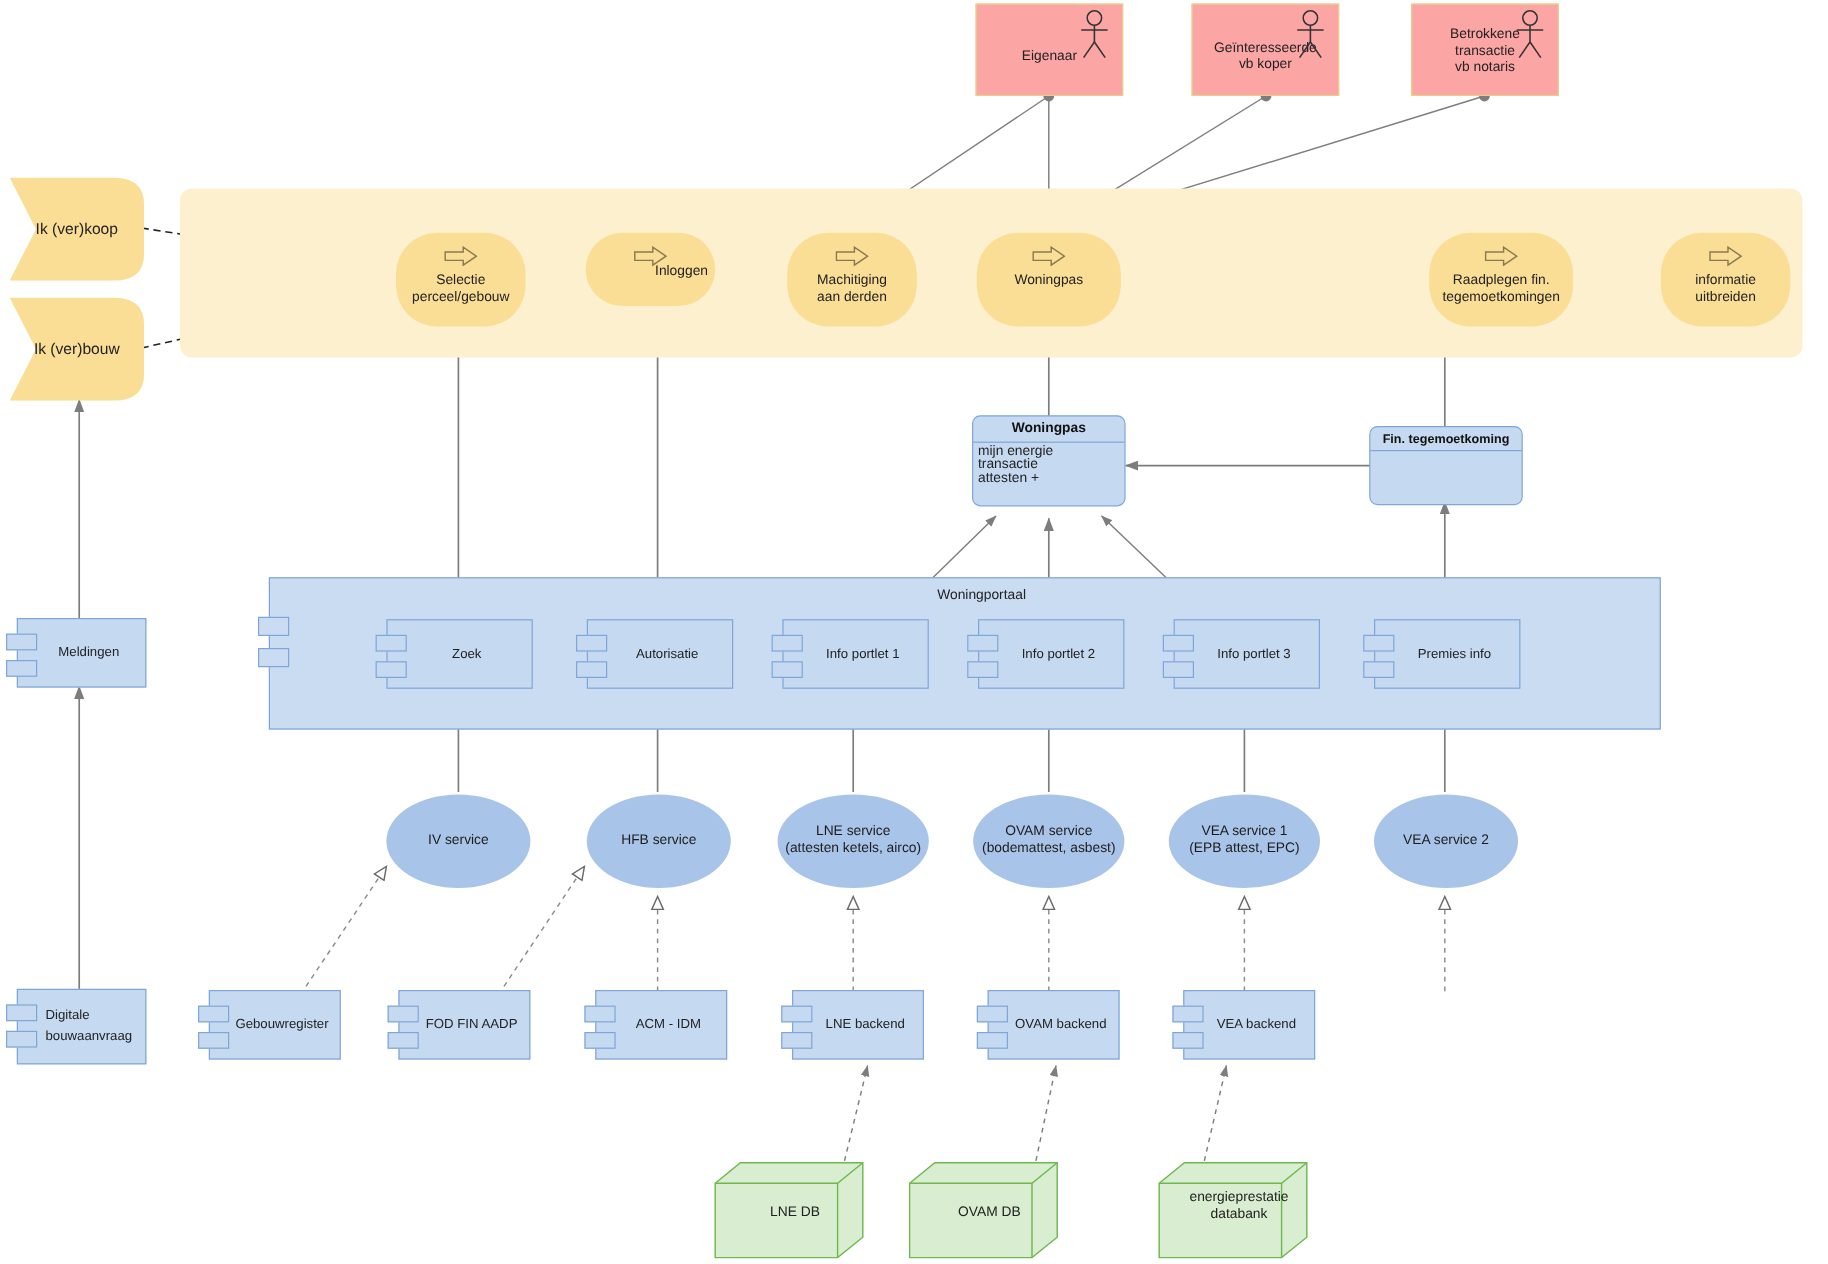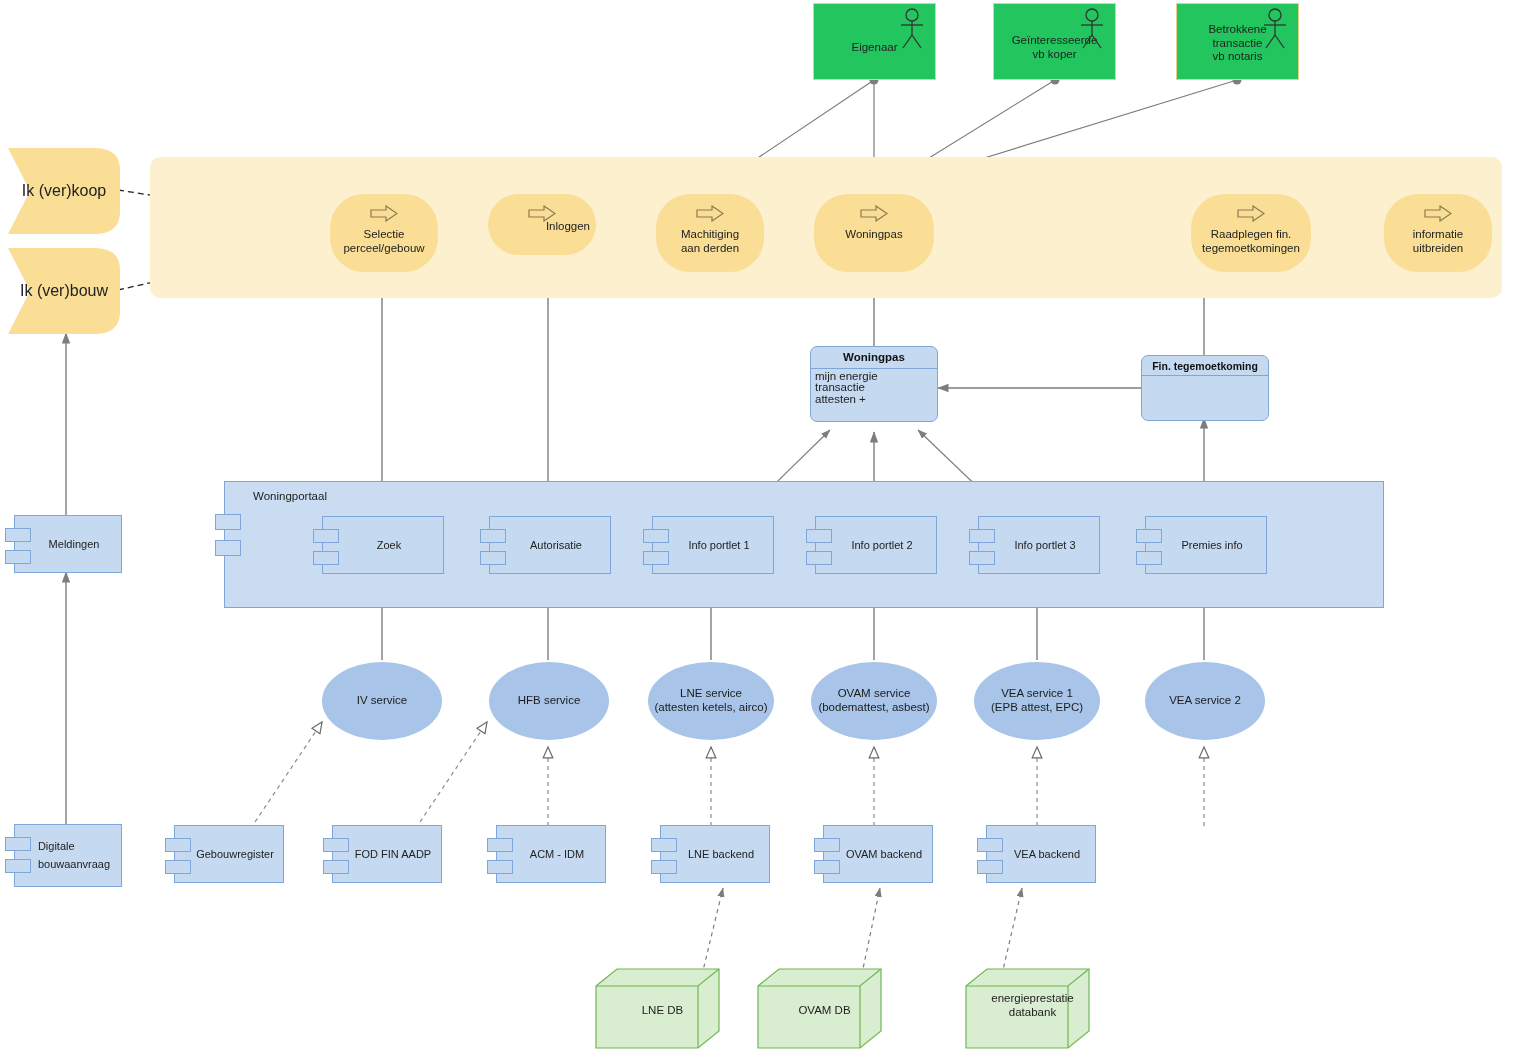--- a/index.html
+++ b/index.html
@@ -11,25 +11,25 @@
   .node{position:absolute;box-sizing:border-box;display:flex;align-items:center;
         justify-content:center;text-align:center;line-height:1.18;}
 
   
   .band{background:#FDF0CE;border-radius:10px;}
   .proc{background:#FADE96;border-radius:34px;font-size:11.5px;color:#222;}
   .proc .lbl{position:relative;top:9px;padding:0 6px;}
   .proc .parrow{position:absolute;top:11px;left:50%;transform:translateX(-50%);}
 
   
-  .chev{font-size:16px;color:#222;}
+  .chev{font-size:13px;color:#222;}
   .chev .ctxt{position:relative;z-index:2;}
 
   
-  .actor{background:#22c55e;border:1px solid #e8cf86;font-size:11.5px;color:#222;
+  .actor{background:#fca5a5;border:1px solid #e8cf86;font-size:11.5px;color:#222;
          align-items:center;justify-content:center;}
   .actor .atxt{position:relative;top:6px;padding:0 4px;}
   .actor .stick{position:absolute;top:4px;right:8px;}
 
   
   .clsbox{background:#C5D9F1;border:1px solid #7fa6d8;border-radius:7px;
           flex-direction:column;align-items:stretch;justify-content:flex-start;}
   .clsbox .chead{font-size:11.5px;font-weight:bold;text-align:center;padding:4px 2px 3px;
                  border-bottom:1px solid #7fa6d8;color:#111;}
   .clsbox .cbody{font-size:11.5px;text-align:left;padding:2px 4px;line-height:1.02;color:#222;}
@@ -38,21 +38,21 @@
   .comp{background:#C5D9F1;border:1px solid #7fa6d8;font-size:11px;color:#222;}
   .comp .ctab{position:absolute;left:-10px;width:26px;height:14px;
               background:#C5D9F1;border:1px solid #7fa6d8;box-sizing:border-box;}
   .comp .ctab.t1{top:12px;}
   .comp .ctab.t2{top:34px;}
   .comp .clab{padding-left:16px;padding-right:4px;}
   .comp.twoline .clab{line-height:1.85;}
 
   
   .portal{background:#C9DCF2;border:1px solid #7fa6d8;
-          align-items:flex-start;justify-content:flex-start;}
+          align-items:flex-start;justify-content:center;}
   .portal .ptitle{font-size:11.5px;padding:8px 0 0 28px;color:#222;}
   .portal .ctab{position:absolute;left:-10px;width:26px;height:16px;
                 background:#C9DCF2;border:1px solid #7fa6d8;box-sizing:border-box;}
   .portal .ctab.t1{top:32px;}
   .portal .ctab.t2{top:58px;}
 
   
   .svc{background:#A8C4E8;border-radius:50%;font-size:11.5px;color:#1c1c1c;}
 
   

